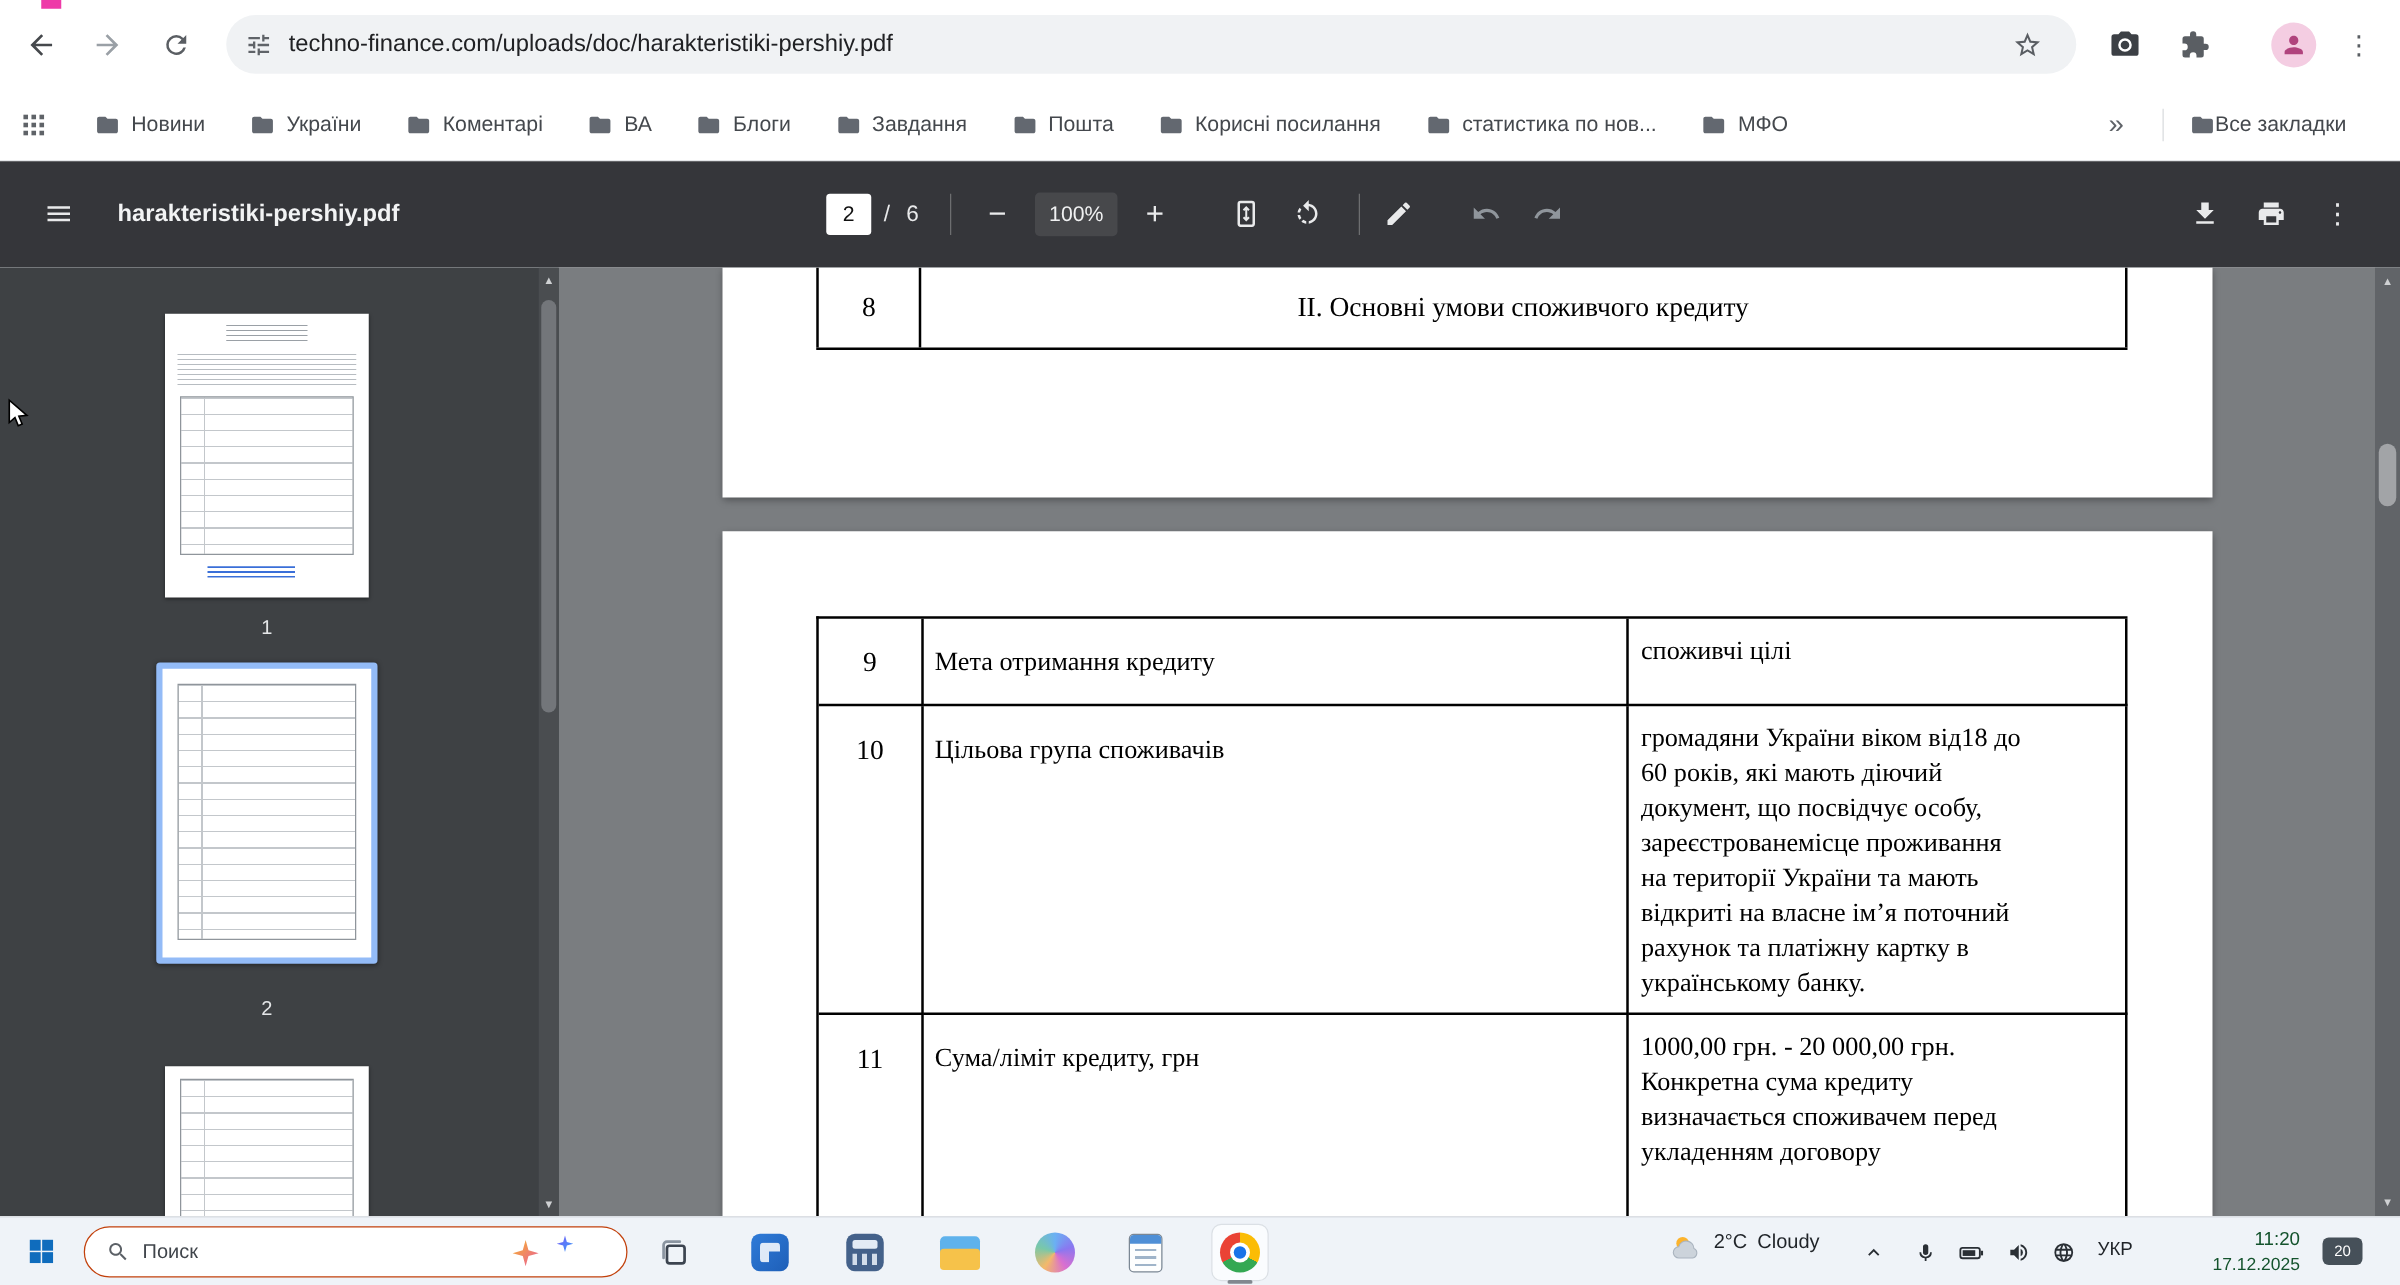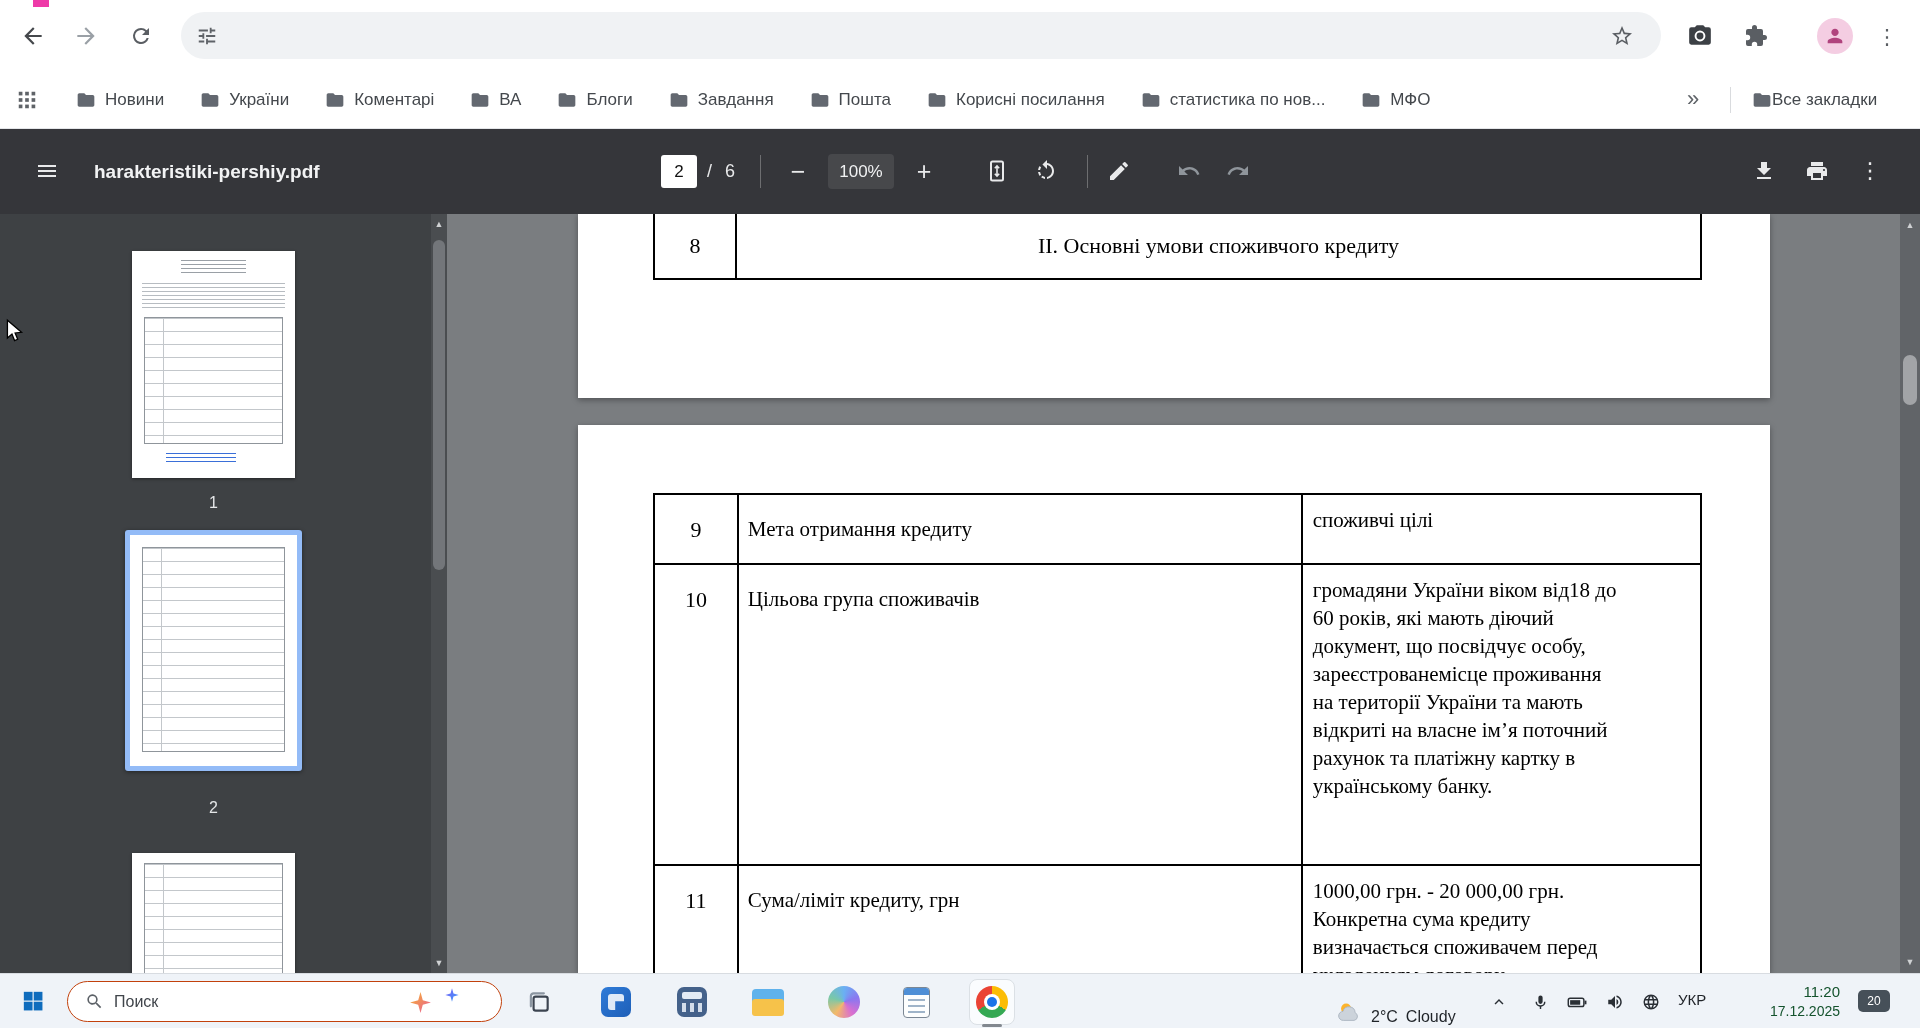--- a/index.html
+++ b/index.html
@@ -82,21 +82,21 @@
   .arrowglyph{color:#cfd1d3;font-size:9px;line-height:1}
   .page{position:absolute;background:#fff;box-shadow:0 2px 6px rgba(0,0,0,.35)}
   .page1{left:578px;top:0;width:1192px;height:184px}
   .page2{left:578px;top:211px;width:1192px;height:548px;overflow:hidden}
   .doc{font-family:"Liberation Serif",serif;color:#000}
   .r8{position:absolute;left:75px;top:0;width:1049px;height:66px;border-bottom:2px solid #000}
   .r8-num{position:absolute;left:0;top:0;width:84px;height:64px;border-left:2px solid #000;border-right:2px solid #000;display:flex;align-items:center;justify-content:center;font-size:22px}
   .r8-head{position:absolute;left:84px;top:0;width:965px;height:64px;border-right:2px solid #000;display:flex;align-items:center;justify-content:center;font-size:22px}
   .t2{position:absolute;left:75px;top:68px;width:1049px;border-top:2px solid #000;border-left:2px solid #000}
   .trow{display:flex}
-  .r-9{height:70px}.r-10{height:301px}.r-11{height:220px}
+  .r-9{height:70px}.r-10{height:247px}.r-11{height:220px}
   .cn{width:84px;border-right:2px solid #000;border-bottom:2px solid #000;text-align:center;padding-top:22px;font-size:22px}
   .cl{width:565px;border-right:2px solid #000;border-bottom:2px solid #000;padding:22px 8px 0 9px;font-size:21px}
   .cv{width:400px;border-right:2px solid #000;border-bottom:2px solid #000;padding:11px 10px 0 10px;font-size:21px;line-height:28px;white-space:pre-line}
   .vscroll{position:absolute;left:1900px;top:0;width:20px;height:759px;background:#616468}
   .vs-arrow{position:absolute;left:0;width:20px;height:22px;display:flex;align-items:center;justify-content:center}
   .vs-thumb{position:absolute;left:3px;top:141px;width:14px;height:50px;background:#a2a4a7;border-radius:7px}
 
   
   .taskbar{position:absolute;left:0;top:973px;width:1920px;height:55px;background:#eff3f8;border-top:1px solid #d8dce1}
   .tb-start{position:absolute;left:14px;top:8px;width:38px;height:38px;display:flex;align-items:center;justify-content:center}
@@ -118,21 +118,21 @@
   .fe-ic{position:relative;width:32px;height:27px}
   .fe-ic::before{content:"";position:absolute;inset:0 0 5px 0;background:#5fb2ec;border-radius:4px}
   .fe-ic::after{content:"";position:absolute;left:0;right:0;bottom:0;height:17px;background:#f6c24a;border-radius:3px}
   .copilot-ic{width:32px;height:32px;border-radius:50%;background:conic-gradient(#6ab0f3,#8a77f0,#d96fd0,#f3b96a,#79c8a8,#6ab0f3)}
   .notepad-ic{position:relative;width:27px;height:31px;background:#fdfefe;border:1px solid #7b8794;border-radius:4px}
   .notepad-ic::before{content:"";position:absolute;left:0;right:0;top:0;height:7px;background:#4f8fd6;border-radius:3px 3px 0 0}
   .notepad-ic::after{content:"";position:absolute;left:4px;right:4px;top:11px;height:14px;background:repeating-linear-gradient(to bottom,#9fb4c9 0 2px,transparent 2px 6px)}
   .chrome-ball{width:32px;height:32px;border-radius:50%;position:relative;background:conic-gradient(from -120deg,#ea4335 0 33.3%,#fbbc05 0 66.6%,#34a853 0 100%)}
   .chrome-ball::before{content:"";position:absolute;inset:8px;background:#fff;border-radius:50%}
   .chrome-ball::after{content:"";position:absolute;inset:11px;background:#1a73e8;border-radius:50%}
-  .tray-weather{position:absolute;left:1336px;top:11px;height:41px;display:flex;align-items:flex-end;gap:8px;color:#1f2328;font-size:16px}
+  .tray-weather{position:absolute;left:1336px;top:11px;height:41px;display:flex;align-items:flex-start;gap:8px;color:#1f2328;font-size:16px}
   .tray-ic{position:absolute;top:12px;width:32px;height:32px;display:flex;align-items:center;justify-content:center;color:#2a2f35}
   .t-chevron{left:1483px}.t-mic{left:1524px}.t-batt{left:1561px}.t-vol{left:1599px}.t-net{left:1635px}
   .tray-lang{position:absolute;left:1678px;top:17px;font-size:15px;color:#1f2328;font-weight:500}
   .tray-clock{position:absolute;left:1742px;top:8px;width:98px;text-align:right;color:#14532d}
   .tray-time{font-size:15px;line-height:20px}
   .tray-date{font-size:14px;line-height:19px}
   .tray-badge{position:absolute;left:1858px;top:16px;width:32px;height:22px;background:#465059;color:#fff;border-radius:5px;font-size:12px;display:flex;align-items:center;justify-content:center}
 
   .cursor{position:absolute;left:2px;top:318px;pointer-events:none}
 </style>
@@ -157,20 +157,21 @@
       <svg width="24" height="24" viewBox="0 0 24 24">
           <path fill="currentColor" d="M17.65 6.35A7.96 7.96 0 0 0 12 4a8 8 0 1 0 7.73 10h-2.08A6 6 0 1 1 12 6c1.66 0 3.14.69 4.22 1.78L13 11h7V4l-2.35 2.35z"></path>
         </svg>
     </div>
     <div class="omnibox">
       <span class="tune-ic">
         <svg width="22" height="22" viewBox="0 0 24 24">
             <path fill="currentColor" d="M3 17v2h6v-2H3zM3 5v2h10V5H3zm10 16v-2h8v-2h-8v-2h-2v6h2zM7 9v2H3v2h4v2h2V9H7zm14 4v-2H11v2h10zm-6-4h2V7h4V5h-4V3h-2v6z"></path>
           </svg>
       </span>
+      <span class="url-text">techno-finance.com/uploads/doc/harakteristiki-pershiy.pdf</span>
     </div>
     <div class="ibtn star-btn">
       <svg width="24" height="24" viewBox="0 0 24 24">
           <path fill="currentColor" d="M22 9.24l-7.19-.62L12 2 9.19 8.63 2 9.24l5.46 4.73L5.82 21 12 17.27 18.18 21l-1.63-7.03L22 9.24zM12 15.4l-3.76 2.27 1-4.28-3.32-2.88 4.38-.38L12 6.1l1.71 4.04 4.38.38-3.32 2.88 1 4.28L12 15.4z"></path>
         </svg>
     </div>
     <div class="ibtn camera-btn">
       <svg width="26" height="26" viewBox="0 0 24 24">
           <path fill="currentColor" d="M12 15.2a3.2 3.2 0 1 0 0-6.4 3.2 3.2 0 0 0 0 6.4zM9 2 7.17 4H4a2 2 0 0 0-2 2v12a2 2 0 0 0 2 2h16a2 2 0 0 0 2-2V6a2 2 0 0 0-2-2h-3.17L15 2H9zm3 15a5 5 0 1 1 0-10 5 5 0 0 1 0 10z"></path>
         </svg>

